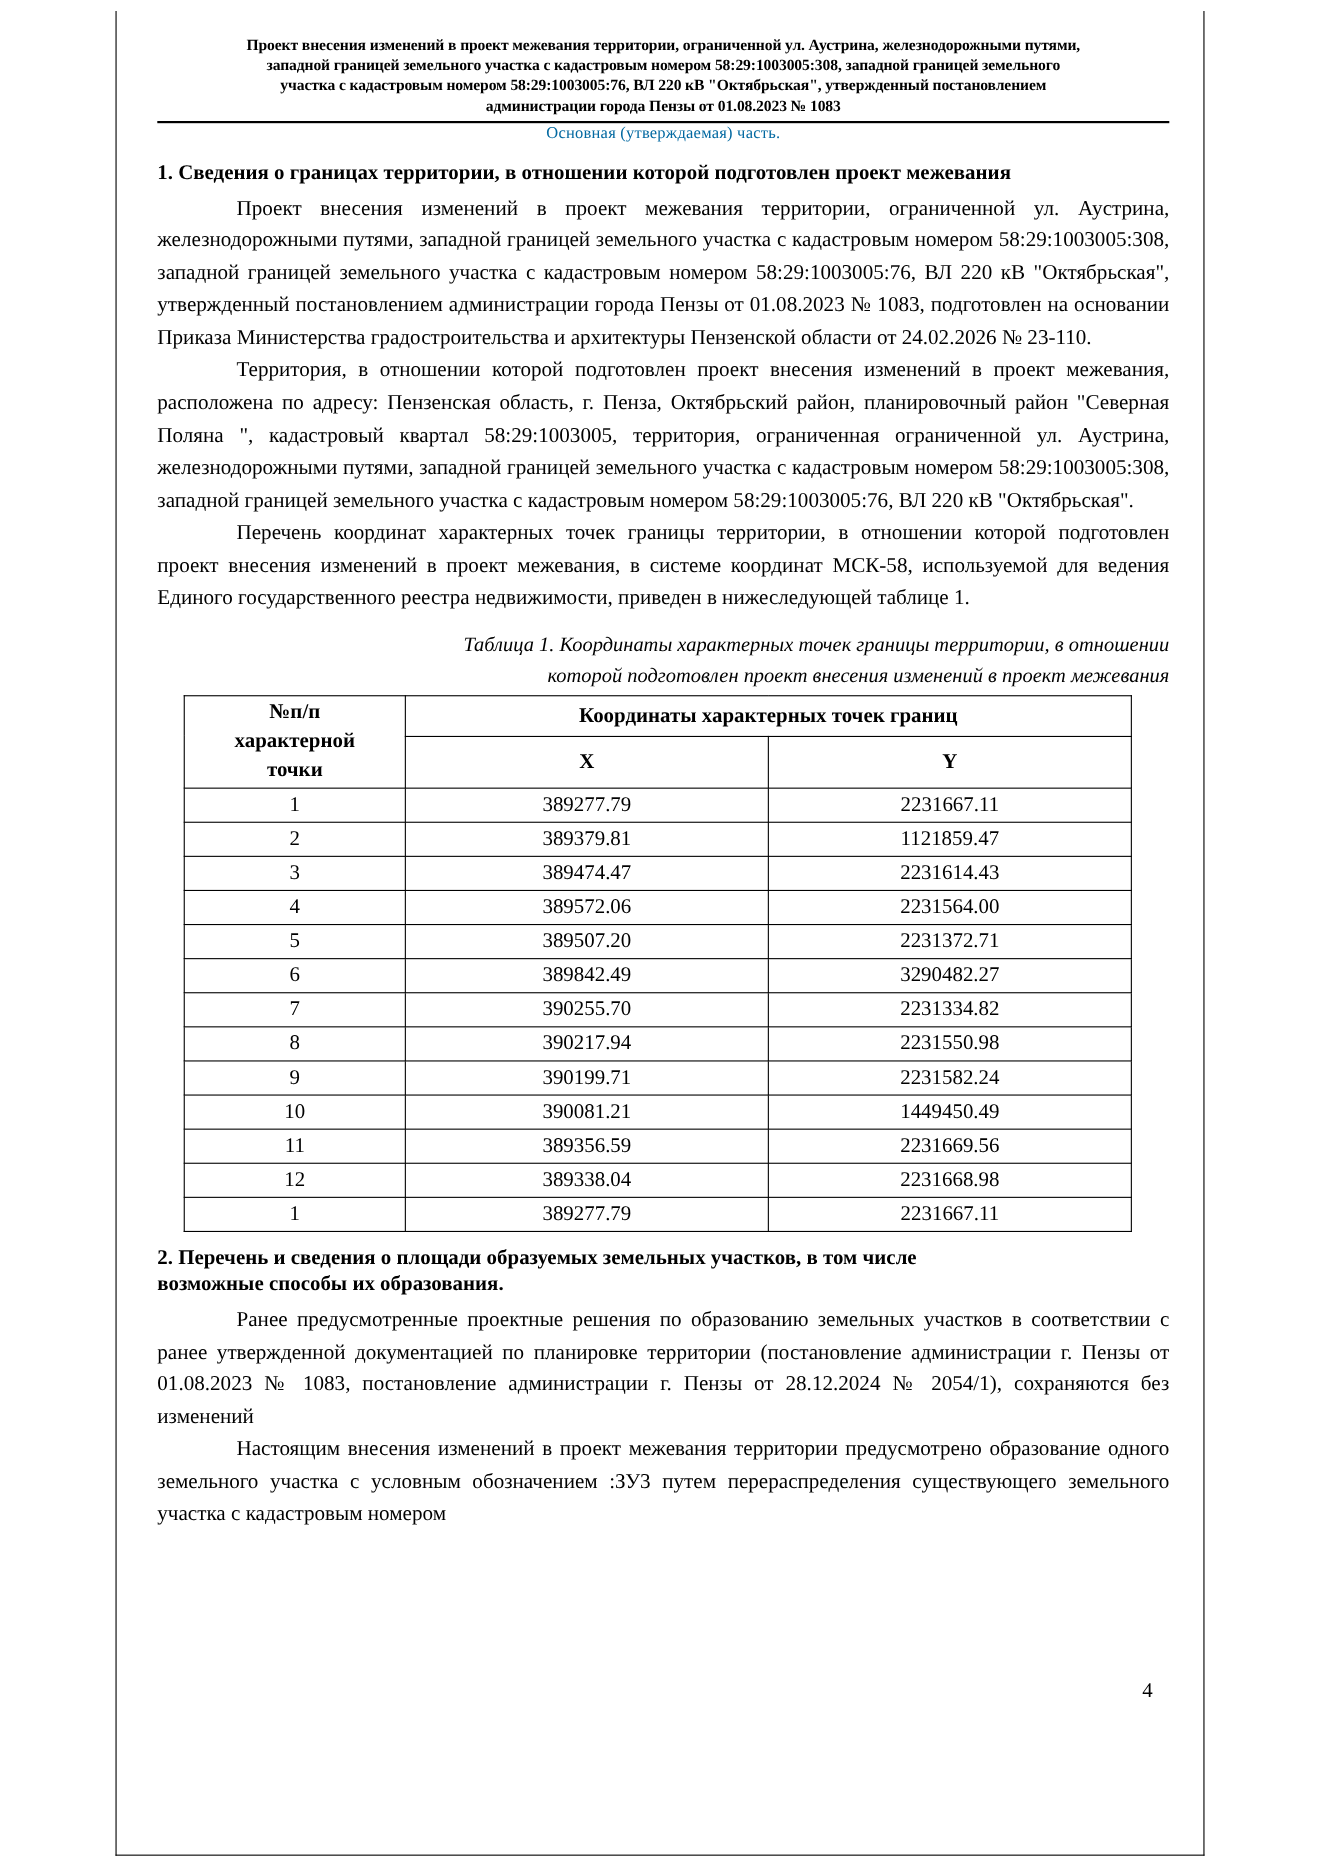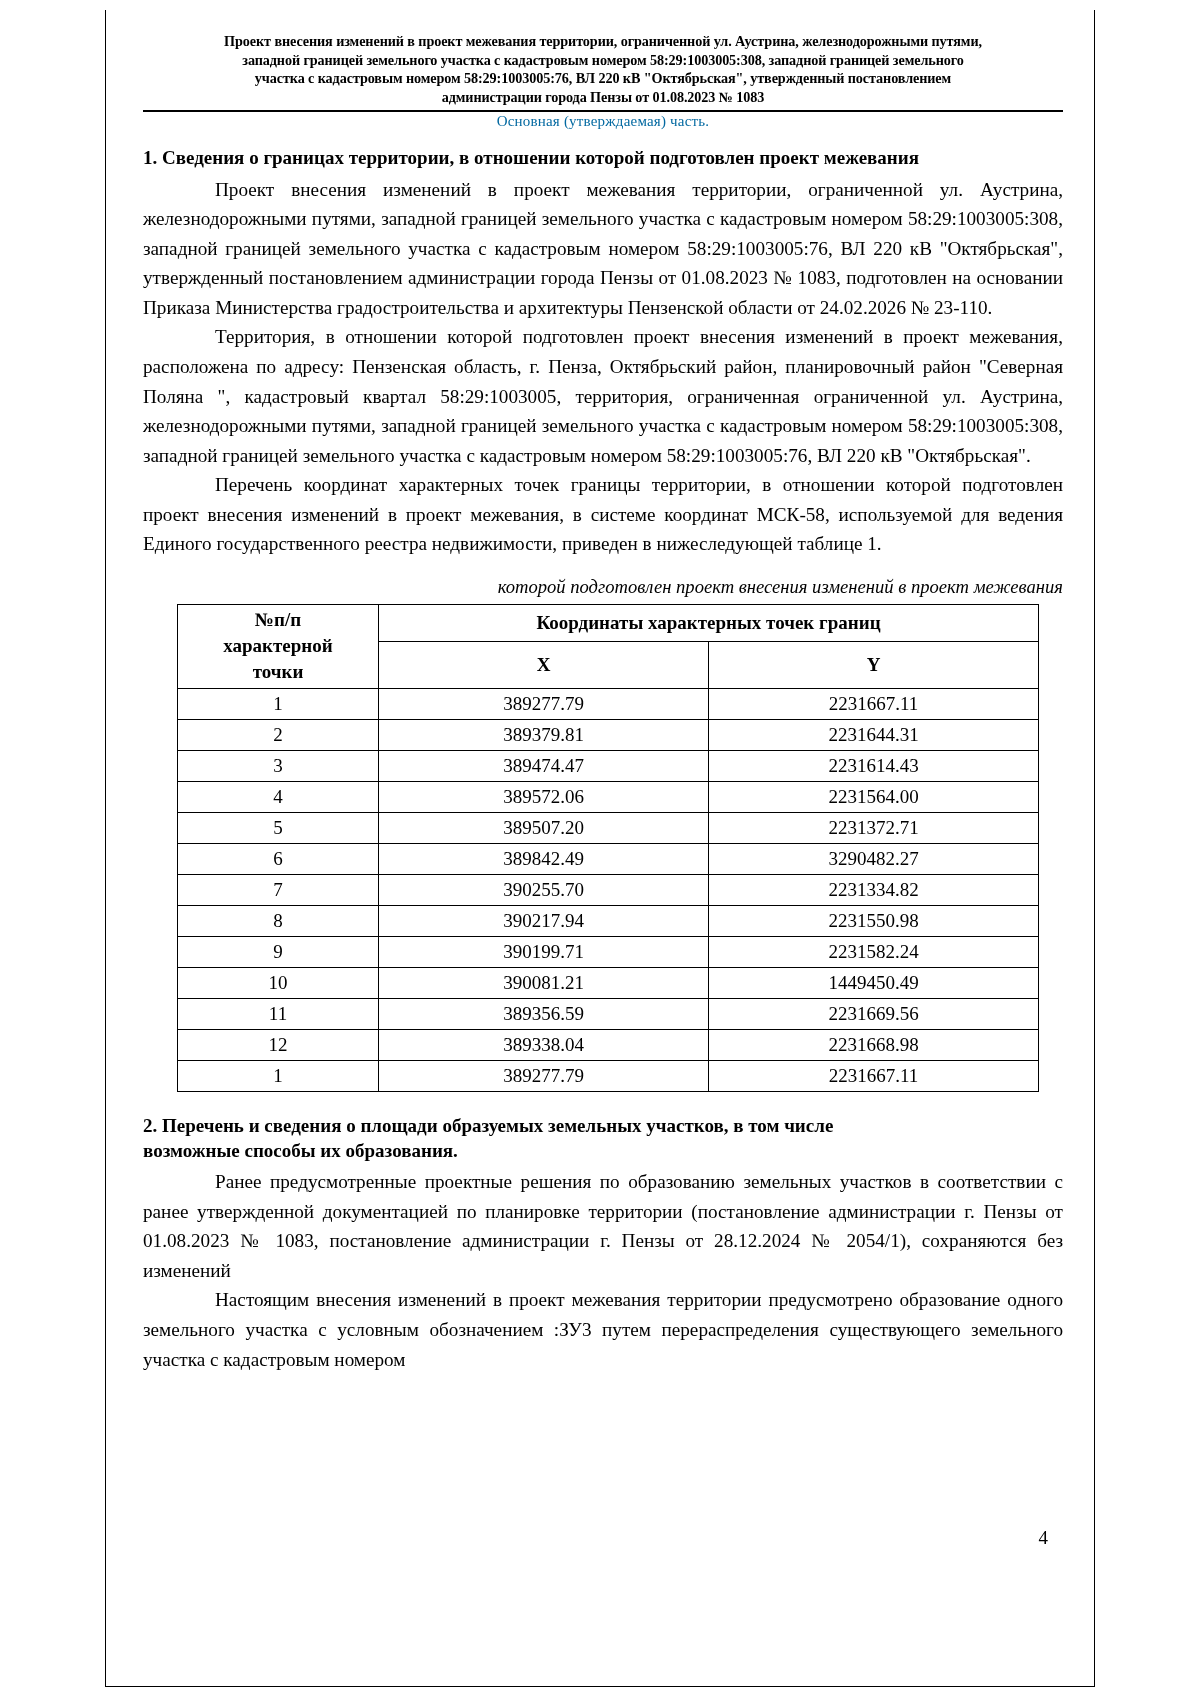--- a/index.html
+++ b/index.html
@@ -68,21 +68,21 @@
 
   
   h2.section-title {
     font-size: 19px;
     font-weight: bold;
     text-align: left;
     margin: 16px 0 4px 0;
     line-height: 1.3;
   }
   h2.section-title.two-line {
-    margin-top: 22px;
+    margin-top: 12px;
   }
 
   
   p.body-par {
     font-size: 19.2px;
     line-height: 1.54;
     text-align: justify;
     text-indent: 72px;
     margin: 0;
     hyphens: none;
@@ -95,21 +95,21 @@
     line-height: 1.5;
     text-align: right;
     margin: 14px 0 3px 0;
     padding-left: 150px;
   }
 
   
   table.coords {
     border-collapse: collapse;
     width: 862px;
-    margin-left: 34px;
+    margin-left: 24px;
     table-layout: fixed;
   }
   table.coords td, table.coords th {
     border: 1.6px solid #000;
     text-align: center;
     vertical-align: middle;
     font-size: 19px;
     padding: 1px 2px;
   }
   table.coords th {
@@ -149,20 +149,21 @@
     <div class="header-rule"></div>
     <div class="header-sub">Основная (утверждаемая) часть.</div>
 
     <h2 class="section-title">1. Сведения о границах территории, в отношении которой подготовлен проект межевания</h2>
 
     <p class="body-par">Проект внесения изменений в проект межевания территории, ограниченной ул. Аустрина, железнодорожными путями, западной границей земельного участка с кадастровым номером 58:29:1003005:308, западной границей земельного участка с кадастровым номером 58:29:1003005:76, ВЛ 220 кВ "Октябрьская", утвержденный постановлением администрации города Пензы от 01.08.2023 № 1083, подготовлен на основании Приказа Министерства градостроительства и архитектуры Пензенской области от 24.02.2026 № 23-110.</p>
     <p class="body-par">Территория, в отношении которой подготовлен проект внесения изменений в проект межевания, расположена по адресу: Пензенская область, г. Пенза, Октябрьский район, планировочный район "Северная Поляна ", кадастровый квартал 58:29:1003005, территория, ограниченная ограниченной ул. Аустрина, железнодорожными путями, западной границей земельного участка с кадастровым номером 58:29:1003005:308, западной границей земельного участка с кадастровым номером 58:29:1003005:76, ВЛ 220 кВ "Октябрьская".</p>
     <p class="body-par">Перечень координат характерных точек границы территории, в отношении которой подготовлен проект внесения изменений в проект межевания, в системе координат МСК-58, используемой для ведения Единого государственного реестра недвижимости, приведен в нижеследующей таблице 1.</p>
 
     <div class="table-caption">
+      <div>Таблица 1. Координаты характерных точек границы территории, в отношении</div>
       <div>которой подготовлен проект внесения изменений в проект межевания</div>
     </div>
 
     <table class="coords">
       <thead>
         <tr>
           <th class="col-n th-np" rowspan="2">
             <div>№п/п</div>
             <div>характерной</div>
             <div>точки</div>
@@ -176,21 +177,21 @@
       </thead>
       <tbody>
         <tr>
           <td class="data">1</td>
           <td class="data">389277.79</td>
           <td class="data">2231667.11</td>
         </tr>
         <tr>
           <td class="data">2</td>
           <td class="data">389379.81</td>
-          <td class="data">2231644.31</td>
+          <td class="data">1121859.47</td>
         </tr>
         <tr>
           <td class="data">3</td>
           <td class="data">389474.47</td>
           <td class="data">2231614.43</td>
         </tr>
         <tr>
           <td class="data">4</td>
           <td class="data">389572.06</td>
           <td class="data">2231564.00</td>

